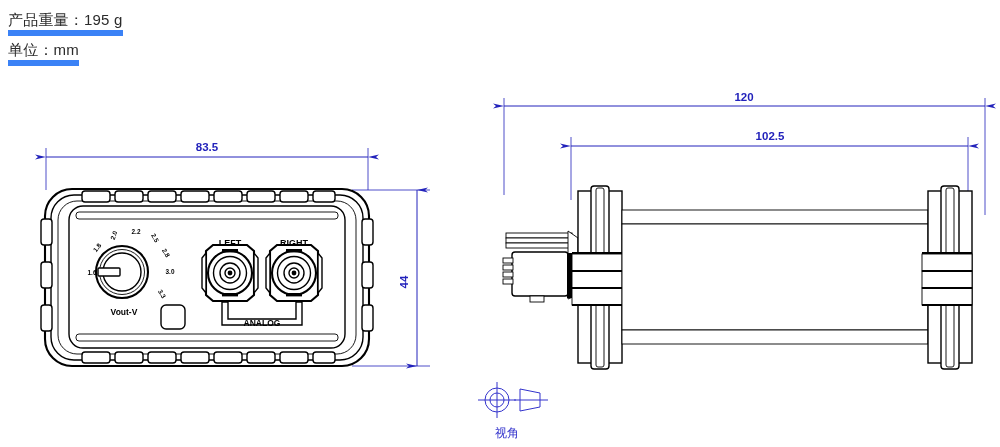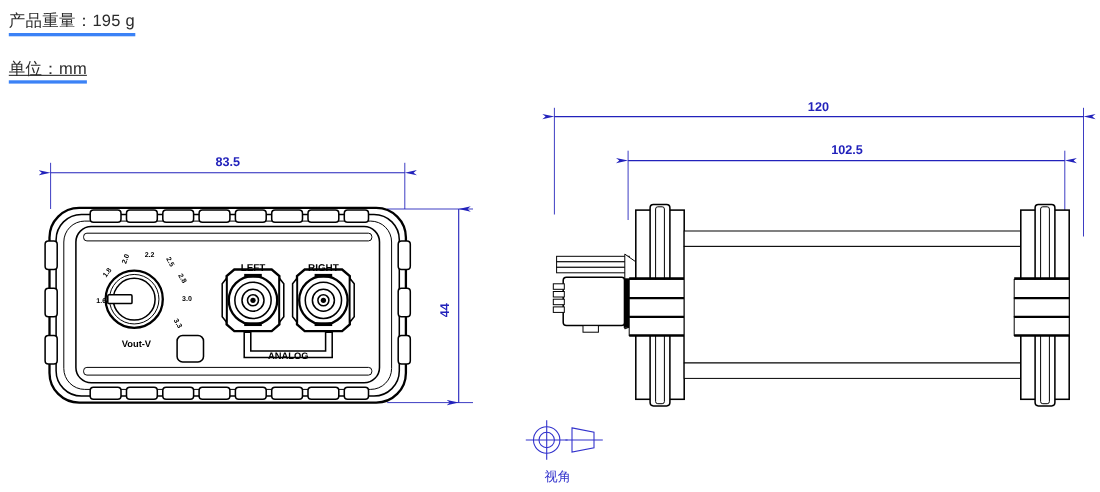--- a/index.html
+++ b/index.html
@@ -19,26 +19,26 @@
     left: 0; top: 0;
     width: 1000px;
     height: 447px;
   }
   .note-line {
     position: absolute;
     font-size: 15px;
     color: #2b2b2b;
     letter-spacing: 0.2px;
     white-space: nowrap;
-    border-bottom: 3px solid #3b82f6;
+    border-bottom: 6px solid #3b82f6;
     padding-bottom: 1px;
     line-height: 1.1;
   }
   #note-weight { left: 8px; top: 12px; }
-  #note-unit   { left: 8px; top: 55px; text-decoration: underline; }
+  #note-unit   { left: 8px; top: 42px; }
 
   svg.drawing {
     position: absolute;
     left: 0; top: 0;
     width: 1000px;
     height: 447px;
   }
   text { font-family: "Liberation Sans", "DejaVu Sans", sans-serif; }
   .dim-text {
     fill: #2222bb;

